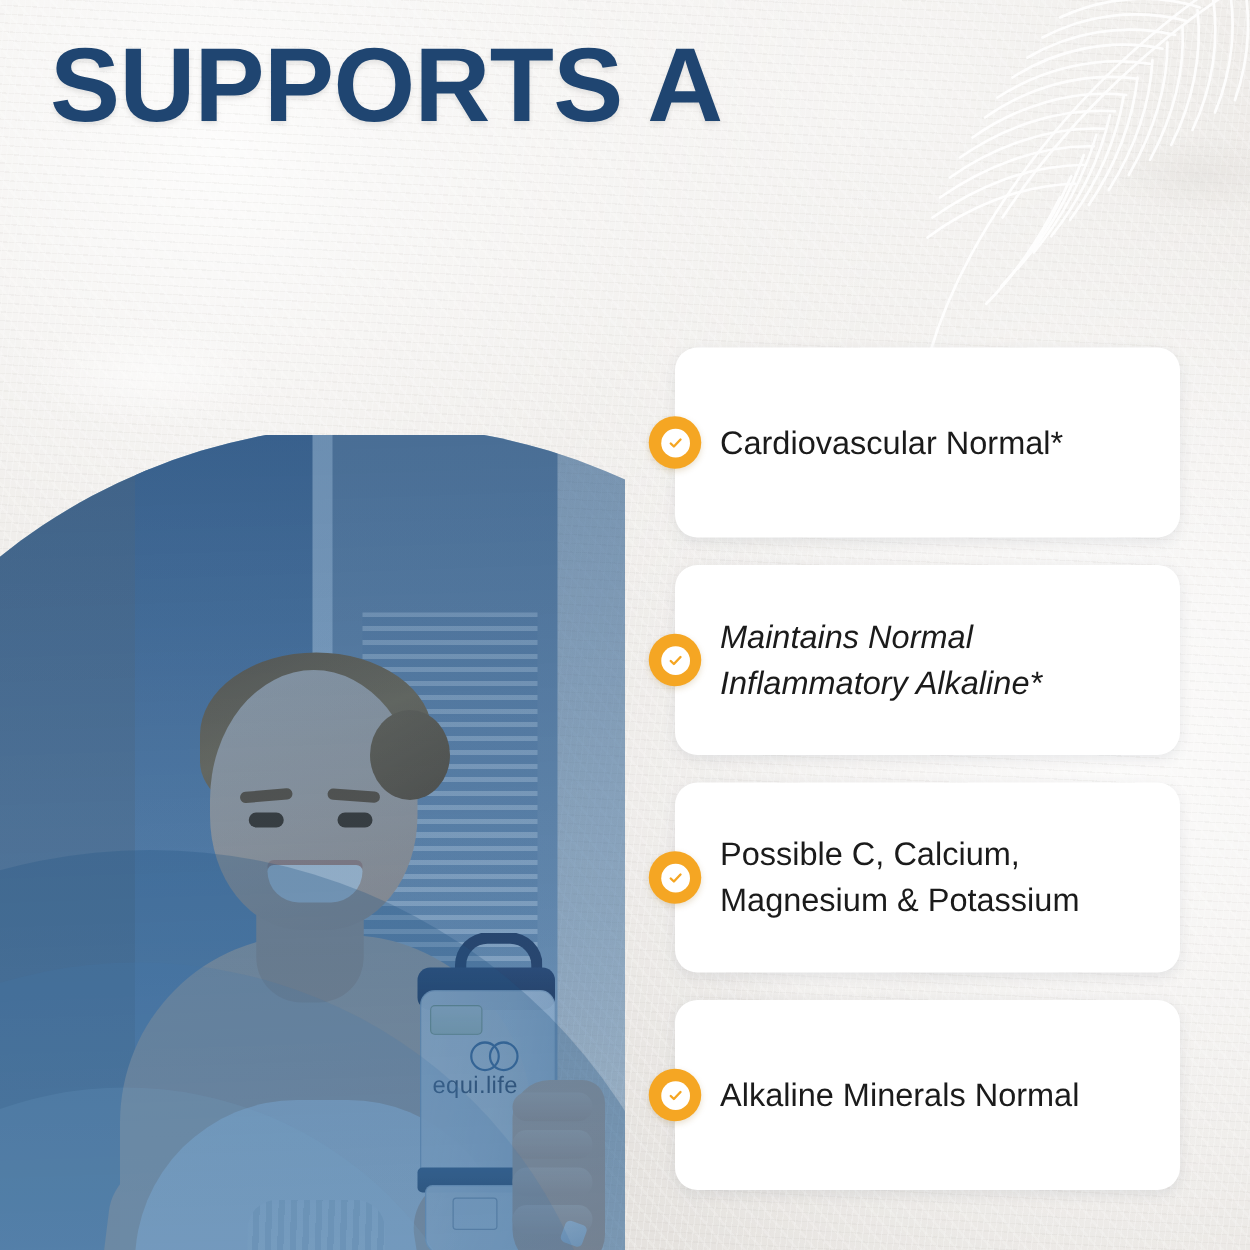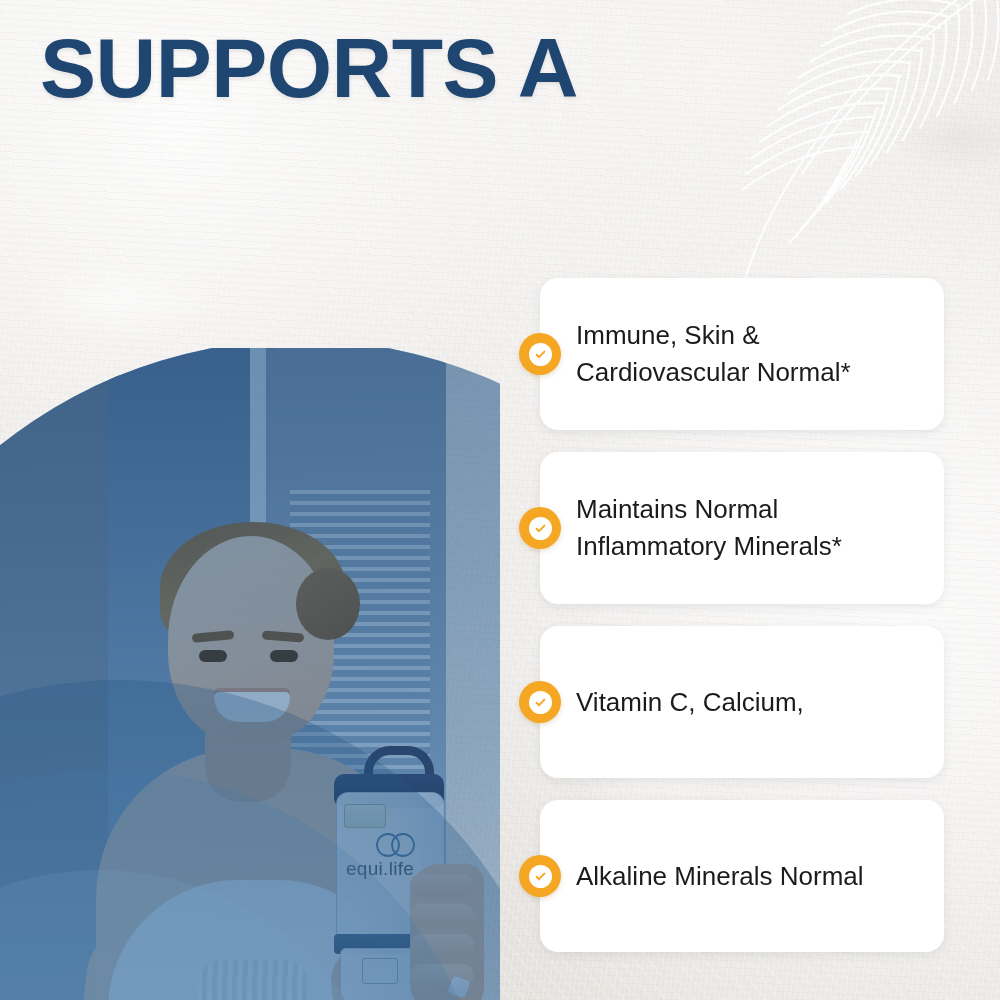--- a/index.html
+++ b/index.html
@@ -441,49 +441,49 @@
       </div>
 
       <div class="ring ring-1"></div>
       <div class="ring ring-2"></div>
       <div class="ring ring-3"></div>
     </div>
   </div>
 
   <div class="card" style="top:278px;height:152px;">
     <div class="card-text">
-      <div>Immune, Skin &amp;</div>
       <div>Cardiovascular Normal*</div>
     </div>
   </div>
   <div class="check-badge" style="top:333px;">
     <span class="check-inner">
       <svg width="13" height="13" viewBox="0 0 13 13">
           <path d="M2.6 6.8 L5.1 9.2 L10.4 3.6" fill="none" stroke="#f5a623" stroke-width="1.9" stroke-linecap="round" stroke-linejoin="round"></path>
         </svg>
     </span>
   </div>
 
-  <div class="card" style="top:452px;height:152px;">
+  <div class="card" style="top:452px;height:152px;font-style:italic;">
     <div class="card-text">
       <div>Maintains Normal</div>
-      <div>Inflammatory Minerals*</div>
+      <div>Inflammatory Alkaline*</div>
     </div>
   </div>
   <div class="check-badge" style="top:507px;">
     <span class="check-inner">
       <svg width="13" height="13" viewBox="0 0 13 13">
           <path d="M2.6 6.8 L5.1 9.2 L10.4 3.6" fill="none" stroke="#f5a623" stroke-width="1.9" stroke-linecap="round" stroke-linejoin="round"></path>
         </svg>
     </span>
   </div>
 
   <div class="card" style="top:626px;height:152px;">
     <div class="card-text">
-      <div>Vitamin C, Calcium,</div>
+      <div>Possible C, Calcium,</div>
+      <div>Magnesium &amp; Potassium</div>
     </div>
   </div>
   <div class="check-badge" style="top:681px;">
     <span class="check-inner">
       <svg width="13" height="13" viewBox="0 0 13 13">
           <path d="M2.6 6.8 L5.1 9.2 L10.4 3.6" fill="none" stroke="#f5a623" stroke-width="1.9" stroke-linecap="round" stroke-linejoin="round"></path>
         </svg>
     </span>
   </div>
 

